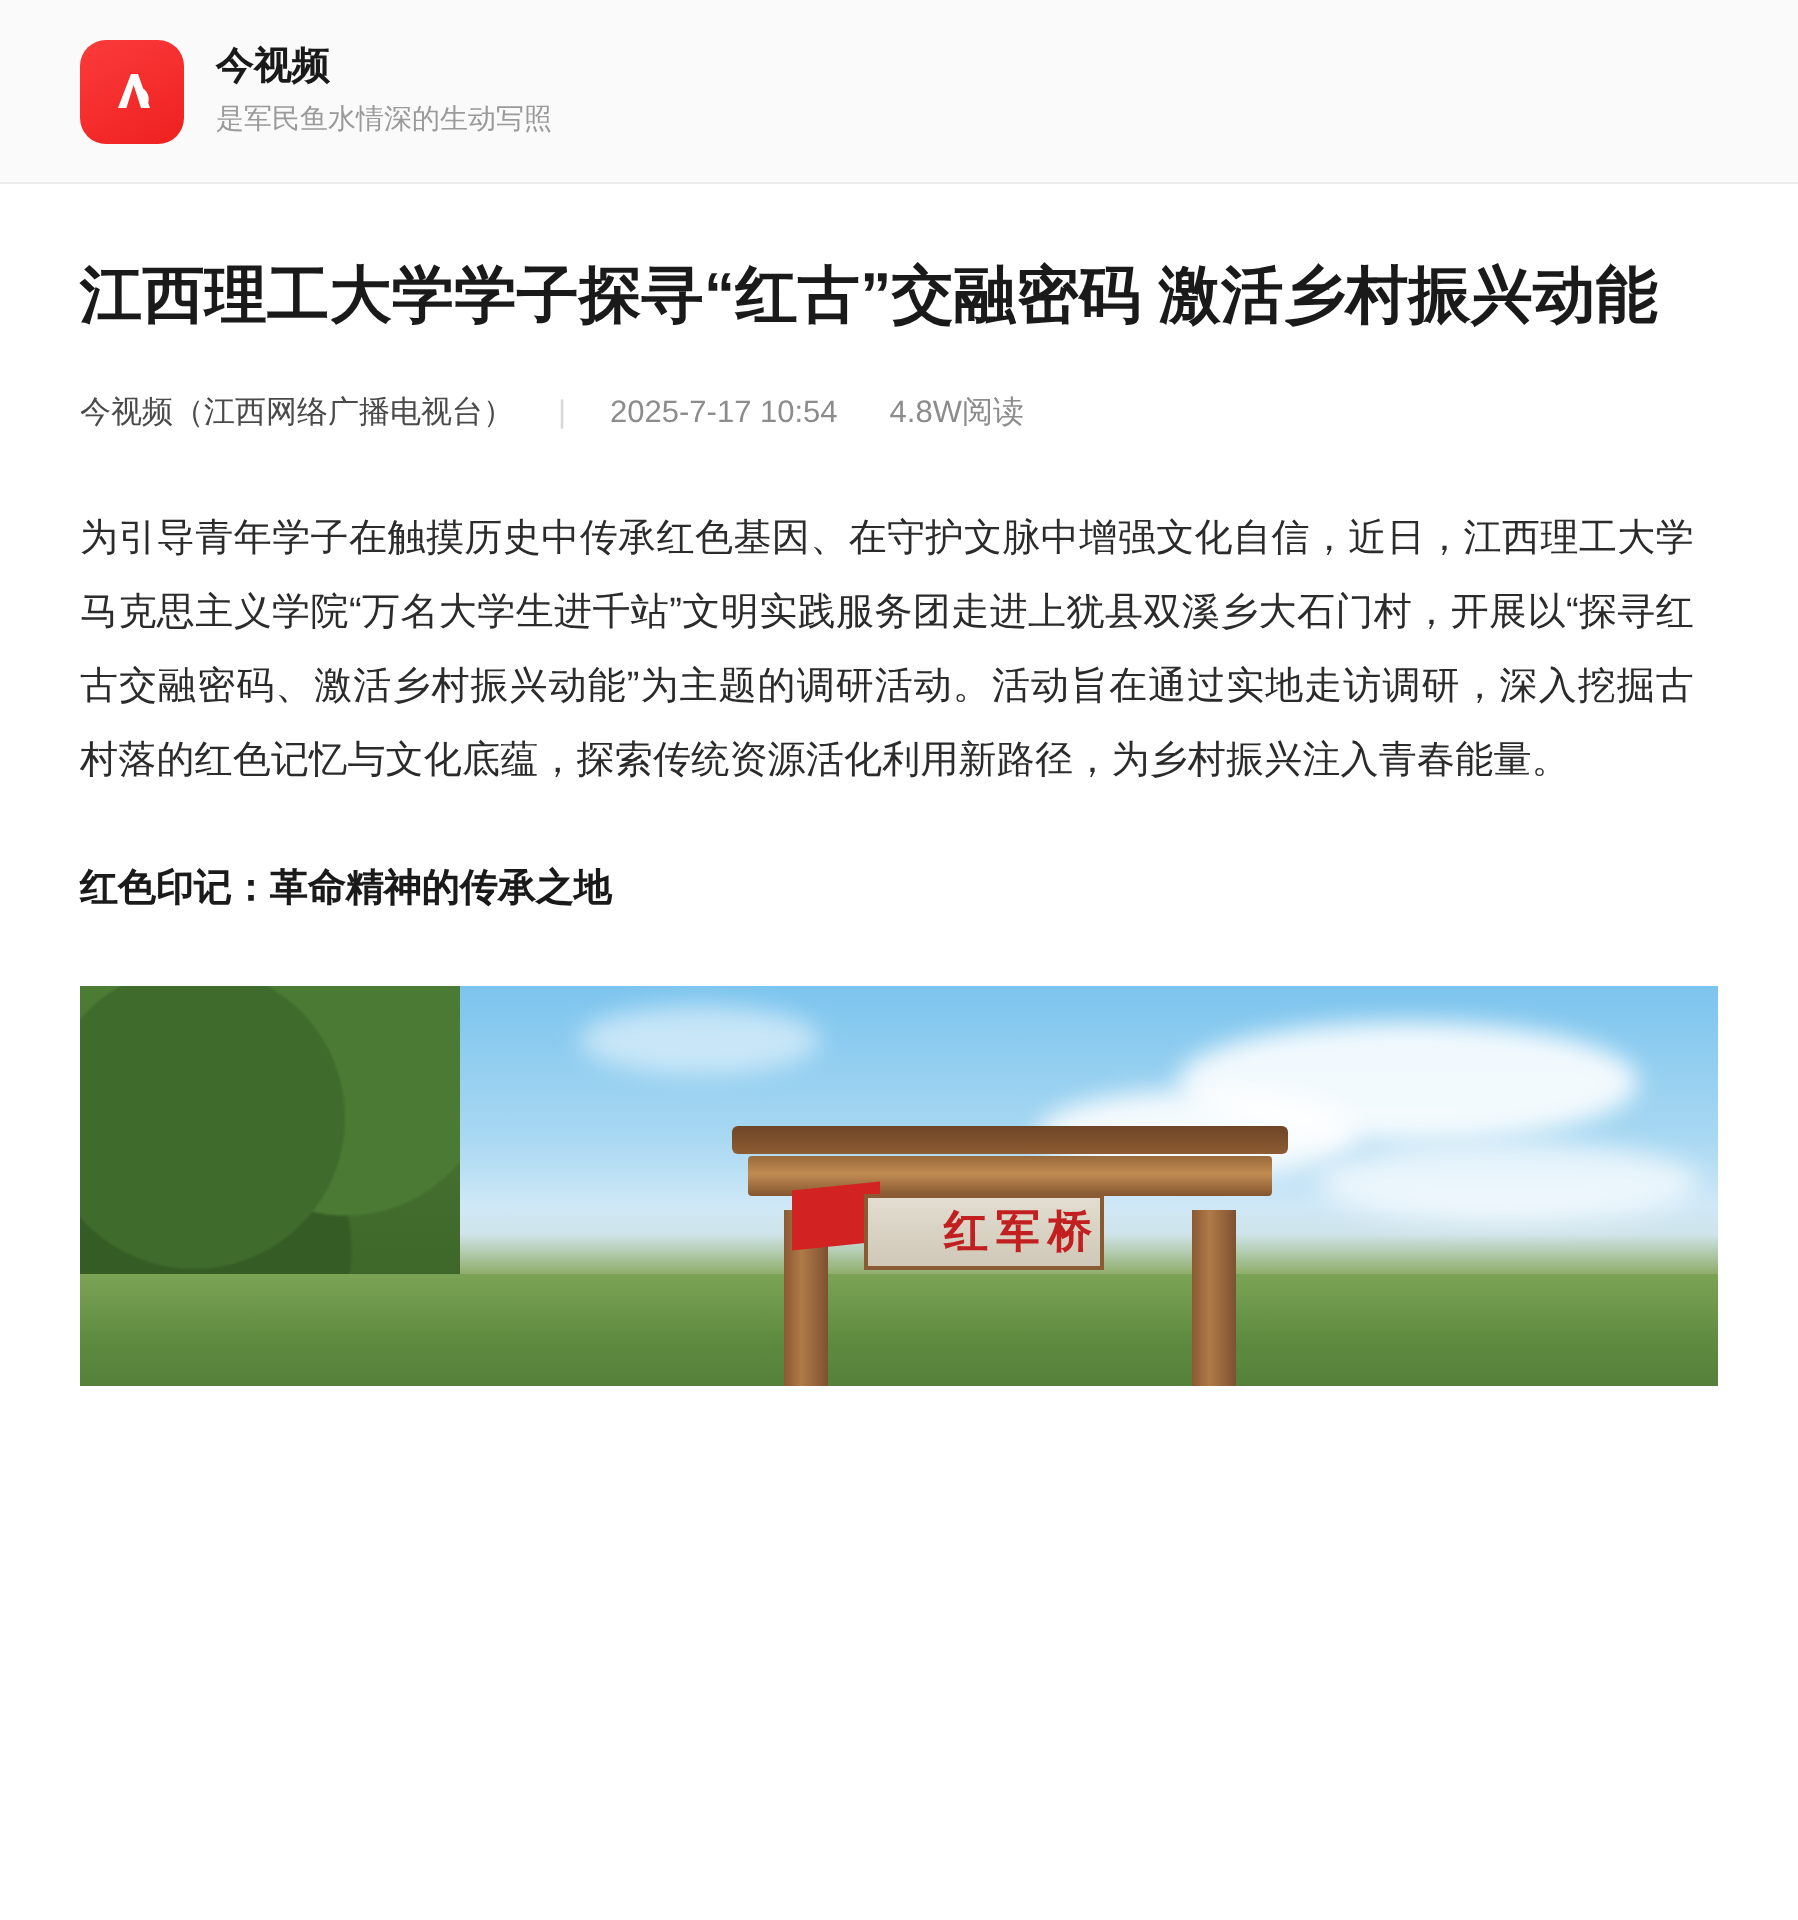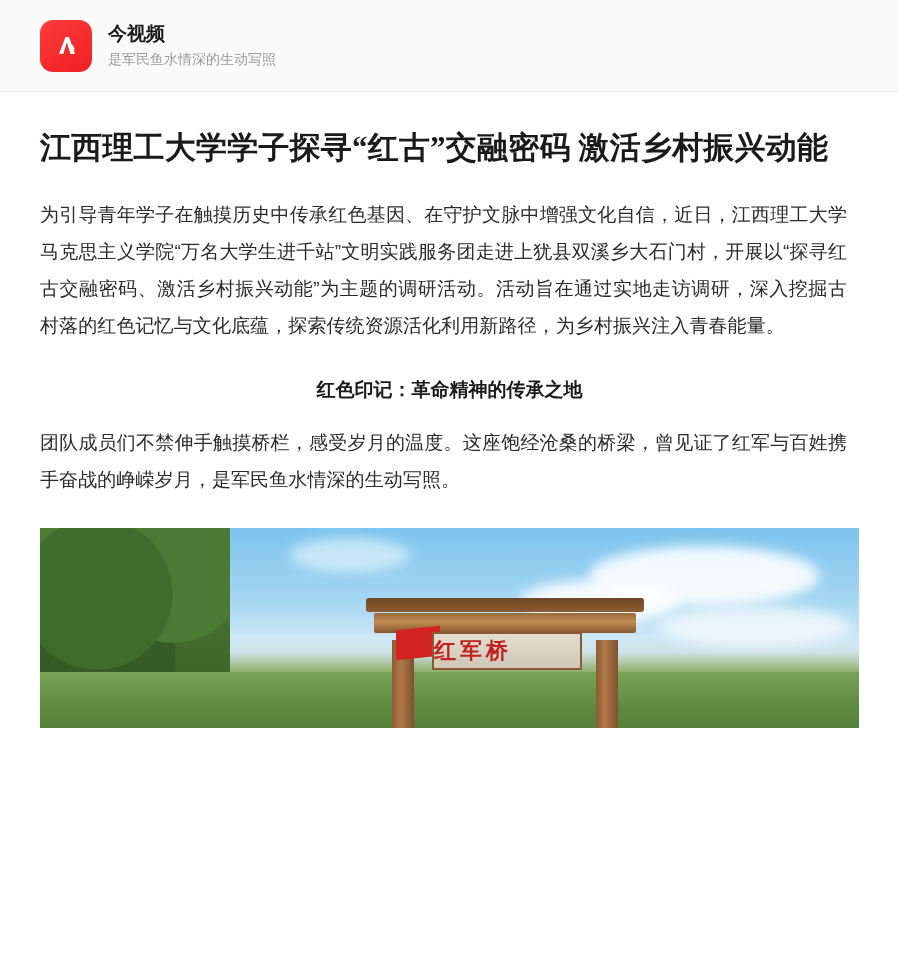--- a/index.html
+++ b/index.html
@@ -59,21 +59,20 @@
   .article {
     padding: 34px 40px 0 40px;
   }
   .article-title {
     font-size: 31px;
     line-height: 1.42;
     font-weight: bold;
     color: #1a1a1a;
     letter-spacing: 0.2px;
     margin: 0 0 26px 0;
-    font-family: Liberation Serif, serif;
   }
   .byline {
     display: flex;
     align-items: center;
     font-size: 15.5px;
     color: #8c8c8c;
     margin-bottom: 34px;
     white-space: nowrap;
   }
   .byline-source { color: #4a4a4a; }
@@ -91,21 +90,20 @@
     margin: 0 12px 22px 0;
     text-align: justify;
     letter-spacing: 0.1px;
   }
   .subhead {
     font-size: 19px;
     font-weight: bold;
     color: #1a1a1a;
     line-height: 1.9;
     margin: 28px 0 16px 0;
-    text-align: center;
   }
 
   
   .photo-wrap {
     margin-top: 30px;
     width: 100%;
     height: 200px;
     overflow: hidden;
     position: relative;
   }
@@ -164,27 +162,27 @@
     top: 70px;
     width: 278px;
     height: 14px;
     background: linear-gradient(to bottom, #6d4526 0%, #8d5c33 100%);
     border-radius: 3px;
   }
   .gate-sign {
     position: absolute;
     left: 392px;
     top: 104px;
-    width: 150px;
+    width: 120px;
     height: 38px;
     background: linear-gradient(to bottom, #e2ddd0 0%, #cfc8b8 100%);
     border: 2px solid #8a5a33;
     display: flex;
     align-items: center;
-    justify-content: flex-start;
+    justify-content: flex-end;
   }
   .gate-sign-text {
     font-size: 22px;
     font-weight: bold;
     color: #c22020;
     letter-spacing: 4px;
     line-height: 1;
   }
   .flag {
     position: absolute;
@@ -209,26 +207,31 @@
   <div class="app-meta">
     <div class="app-name">今视频</div>
     <div class="app-sub">是军民鱼水情深的生动写照</div>
   </div>
 </div>
 
 <div class="article">
 
   <h1 class="article-title">江西理工大学学子探寻“红古”交融密码 激活乡村振兴动能</h1>
 
+  <div class="byline">
+    <span class="byline-source">今视频（江西网络广播电视台）</span>
+    <span class="byline-sep">|</span>
+    <span class="byline-date">2025-7-17 10:54</span>
+    <span class="byline-reads">4.8W阅读</span>
+  </div>
 
   <p class="para">为引导青年学子在触摸历史中传承红色基因、在守护文脉中增强文化自信，近日，江西理工大学马克思主义学院“万名大学生进千站”文明实践服务团走进上犹县双溪乡大石门村，开展以“探寻红古交融密码、激活乡村振兴动能”为主题的调研活动。活动旨在通过实地走访调研，深入挖掘古村落的红色记忆与文化底蕴，探索传统资源活化利用新路径，为乡村振兴注入青春能量。</p>
 
   <h2 class="subhead">红色印记：革命精神的传承之地</h2>
 
-  <p class="para">团队成员们不禁伸手触摸桥栏，感受岁月的温度。这座饱经沧桑的桥梁，曾见证了红军与百姓携手奋战的峥嵘岁月，是军民鱼水情深的生动写照。</p>
 
   <div class="photo-wrap">
     <div class="photo">
       <div class="cloud c1"></div>
       <div class="cloud c2"></div>
       <div class="cloud c3"></div>
       <div class="cloud c4"></div>
       <div class="trees"></div>
       <div class="ground"></div>
       <div class="gate-post gp-left"></div>

